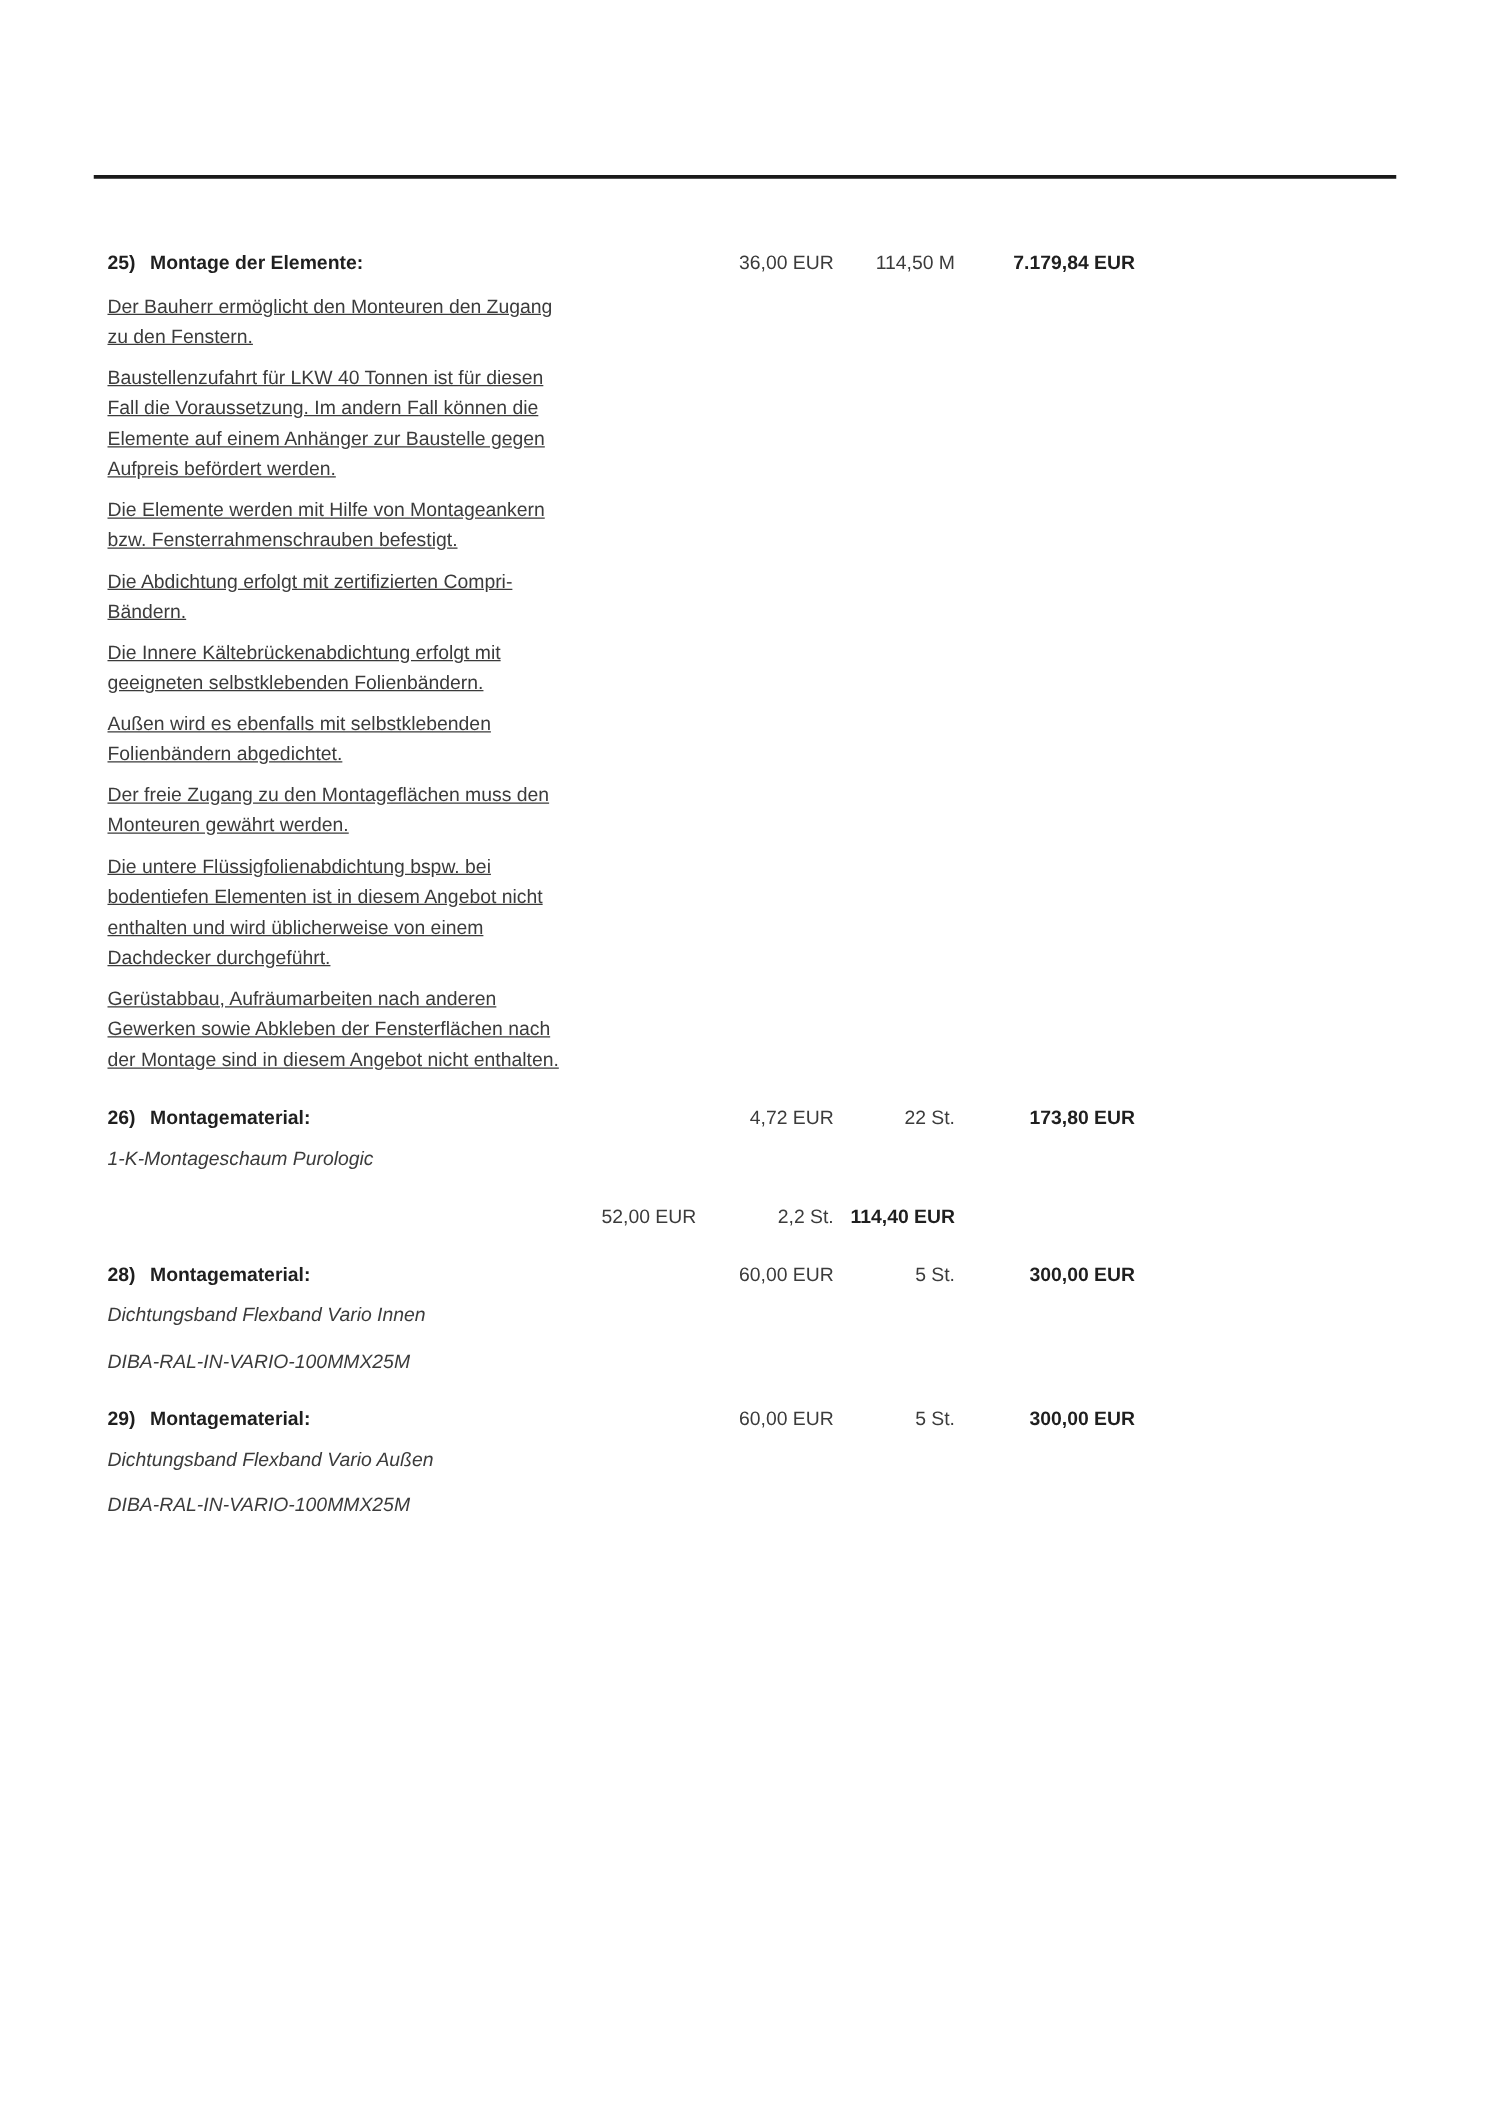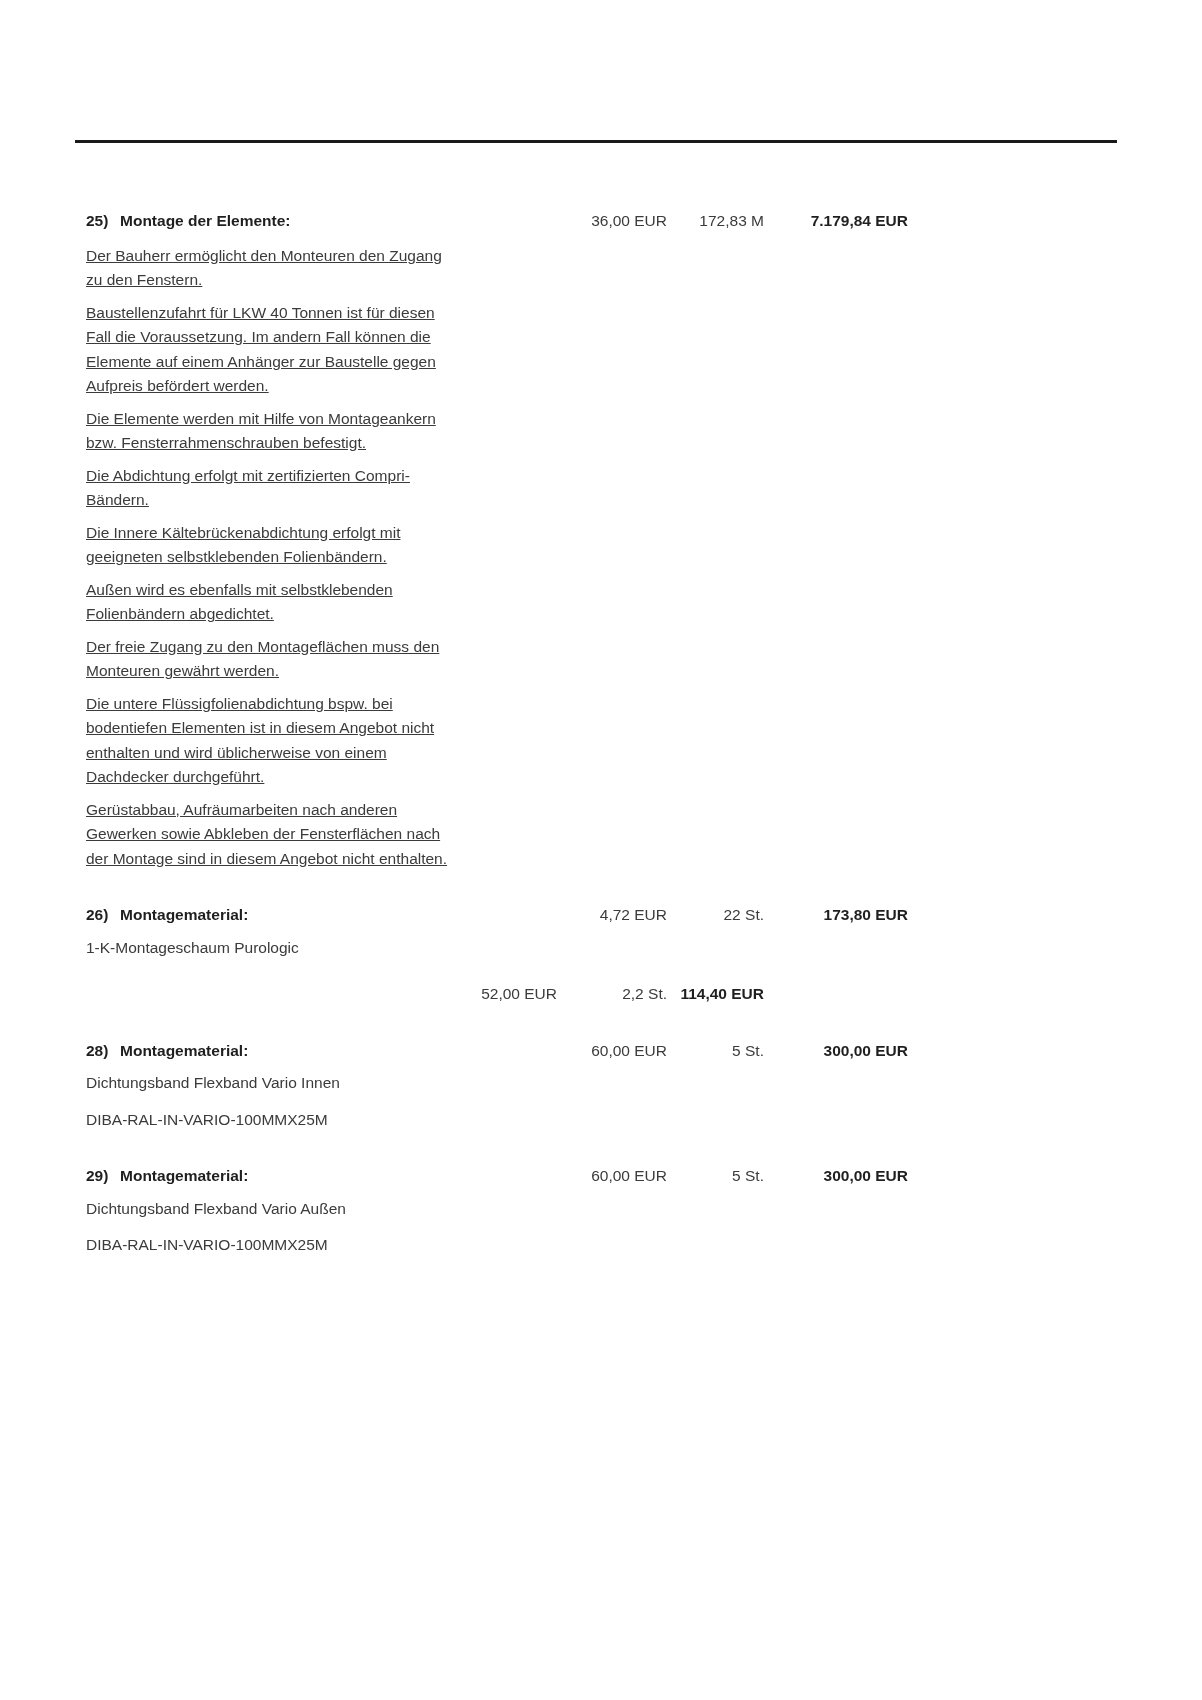--- a/index.html
+++ b/index.html
@@ -28,21 +28,21 @@
   }
   .item { margin: 0; }
   .item + .item { margin-top: 22px; }
   .item-row {
     display: grid;
     grid-template-columns: 1fr 110px 97px 144px;
     align-items: baseline;
     line-height: 24.5px;
     font-size: 15.5px;
   }
-  .item-head { font-weight: bold; color: #1f1f1f; margin-top: 10px; }
+  .item-head { font-weight: bold; color: #1f1f1f; }
   .item-head .num {
     display: inline-block;
     width: 34px;
   }
   .cell-unit, .cell-qty {
     text-align: right;
     font-weight: normal;
     color: #3b3b3b;
     font-size: 15.5px;
   }
@@ -60,37 +60,38 @@
     color: #3b3b3b;
     text-decoration: underline;
   }
   .para + .para { margin-top: 0; }
   .desc {
     white-space: pre-line;
     font-size: 15.5px;
     line-height: 24.5px;
     margin: 8px 0 6px 0;
     color: #3b3b3b;
+    font-style: italic;
   }
   .desc + .desc { margin-top: 12px; }
 </style>
 </head>
 <body>
 
 <div class="rule"></div>
 
 <div class="content">
 
   <section class="item">
     <div class="item-row">
       <div class="item-head">
         <span class="num">25)</span><span>Montage der Elemente:</span>
       </div>
       <span class="cell-unit">36,00 EUR</span>
-      <span class="cell-qty">172,83 M</span>
+      <span class="cell-qty">114,50 M</span>
       <span class="cell-total">7.179,84 EUR</span>
     </div>
     <p class="para">Der Bauherr ermöglicht den Monteuren den Zugang
 zu den Fenstern.</p>
     <p class="para">Baustellenzufahrt für LKW 40 Tonnen ist für diesen
 Fall die Voraussetzung. Im andern Fall können die
 Elemente auf einem Anhänger zur Baustelle gegen
 Aufpreis befördert werden.</p>
     <p class="para">Die Elemente werden mit Hilfe von Montageankern
 bzw. Fensterrahmenschrauben befestigt.</p>

